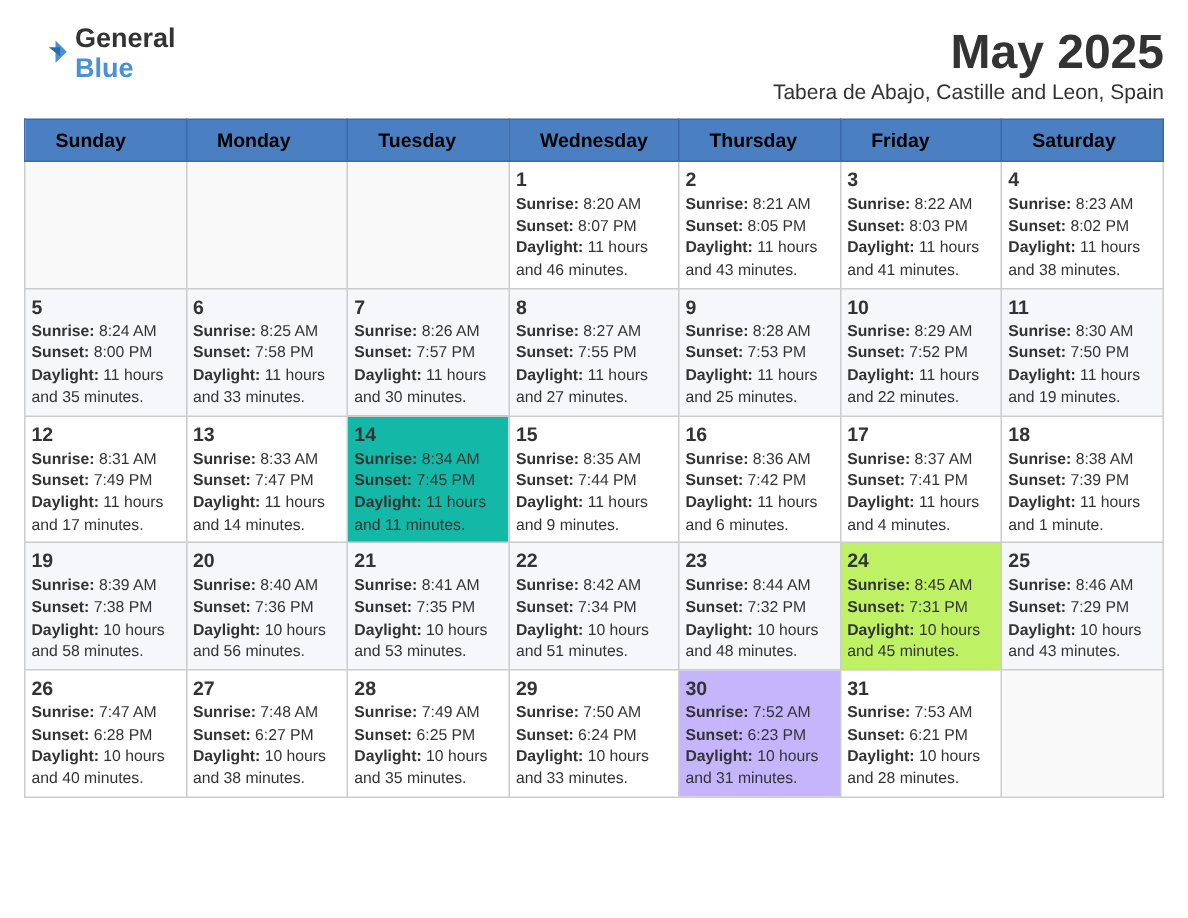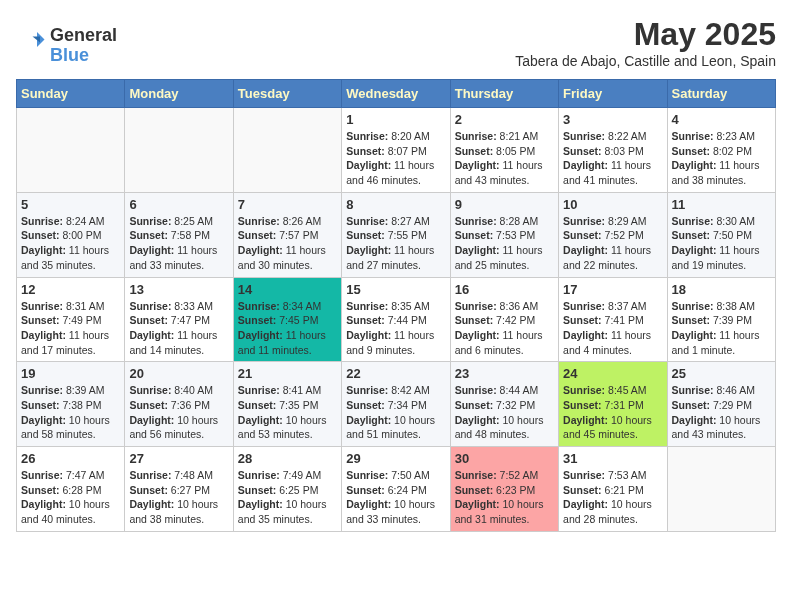--- a/index.html
+++ b/index.html
@@ -18,21 +18,20 @@
     }
     .logo {
       display: flex;
       align-items: center;
       gap: 4px;
     }
     .logo-text {
       font-size: 18px;
       font-weight: bold;
       line-height: 1.1;
-      margin-top: 10px;
     }
     .logo-general { color: #333; }
     .logo-blue { color: #4a90d9; }
     .logo-icon {
       width: 30px;
       height: 30px;
     }
     .title-area {
       text-align: right;
     }
@@ -45,22 +44,22 @@
       font-size: 14px;
       color: #333;
     }
     .calendar {
       width: 100%;
       border-collapse: collapse;
       font-size: 11px;
     }
     .calendar th {
       background-color: #4a7fc1;
-      color: #fef9c3;
-      padding: 6px 4px;
+      color: #000000;
+      padding: 6px 20px;
       text-align: left;
       font-size: 13px;
       font-weight: bold;
       border: 1px solid #3a6aaa;
     }
     .calendar td {
       border: 1px solid #ccc;
       vertical-align: top;
       padding: 4px;
       width: 108px;
@@ -243,21 +242,21 @@
           <div class="day-info"><strong>Sunrise:</strong> 7:48 AM<br><strong>Sunset:</strong> 6:27 PM<br><strong>Daylight:</strong> 10 hours and 38 minutes.</div>
         </td>
         <td style="background: rgb(255, 255, 255);">
           <span class="day-num">28</span>
           <div class="day-info"><strong>Sunrise:</strong> 7:49 AM<br><strong>Sunset:</strong> 6:25 PM<br><strong>Daylight:</strong> 10 hours and 35 minutes.</div>
         </td>
         <td style="background: rgb(255, 255, 255);">
           <span class="day-num">29</span>
           <div class="day-info"><strong>Sunrise:</strong> 7:50 AM<br><strong>Sunset:</strong> 6:24 PM<br><strong>Daylight:</strong> 10 hours and 33 minutes.</div>
         </td>
-        <td style="background: #fca5a5; margin-top: 42px;">
+        <td style="background: #c4b5fd; margin-top: 42px;">
           <span class="day-num">30</span>
           <div class="day-info"><strong>Sunrise:</strong> 7:52 AM<br><strong>Sunset:</strong> 6:23 PM<br><strong>Daylight:</strong> 10 hours and 31 minutes.</div>
         </td>
         <td style="background: rgb(255, 255, 255);">
           <span class="day-num">31</span>
           <div class="day-info"><strong>Sunrise:</strong> 7:53 AM<br><strong>Sunset:</strong> 6:21 PM<br><strong>Daylight:</strong> 10 hours and 28 minutes.</div>
         </td>
         <td class="empty-cell"></td>
       </tr>
     </tbody>

